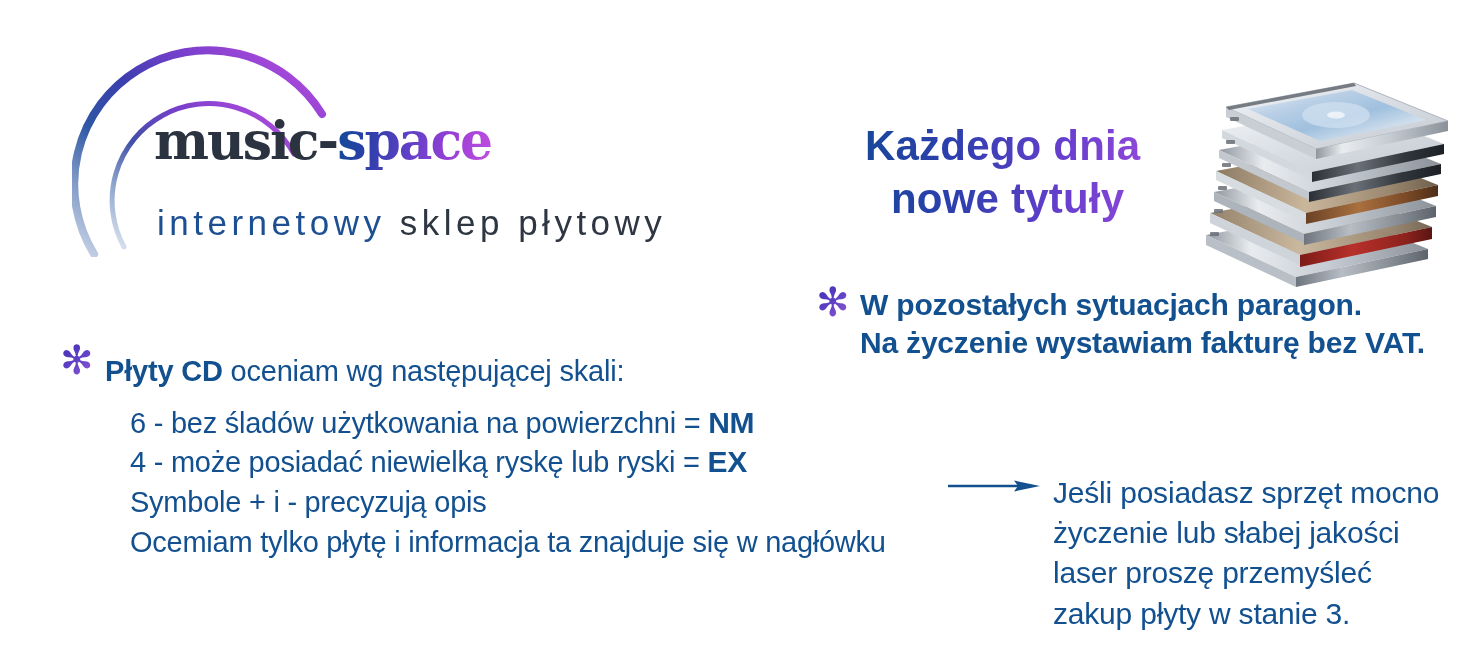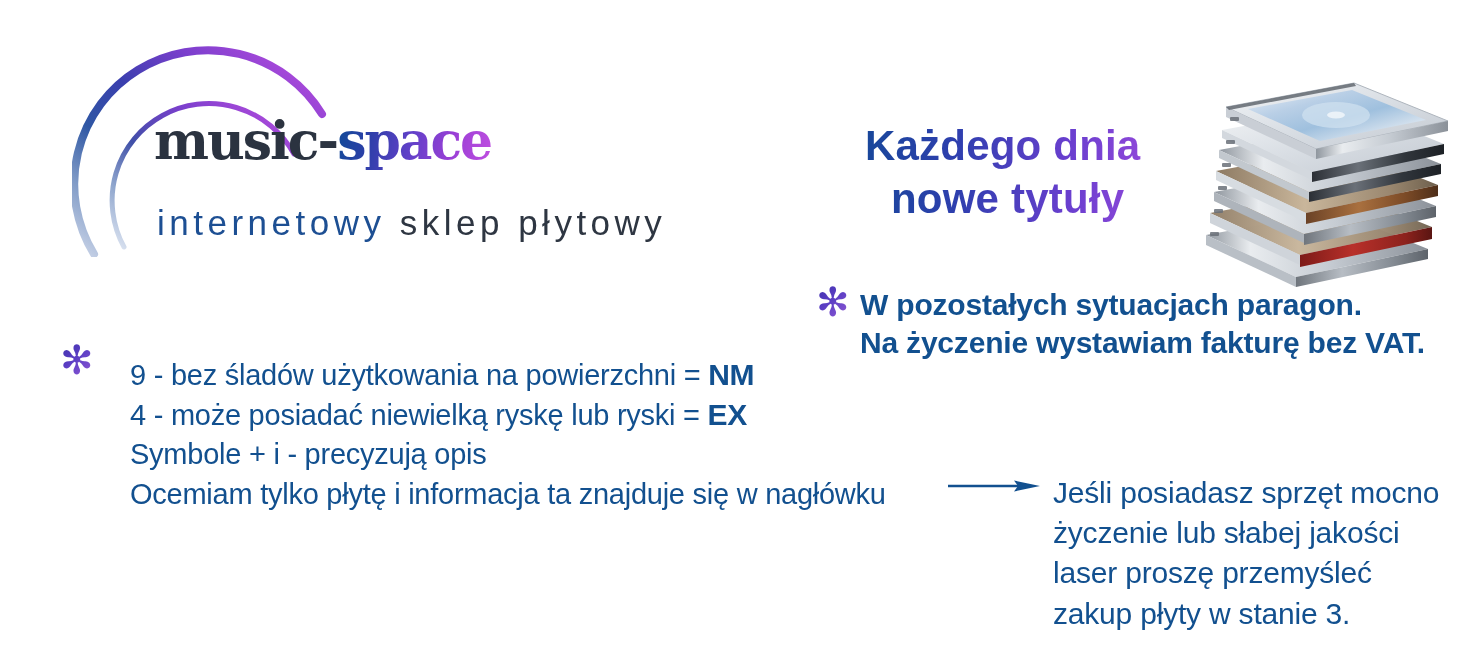--- a/index.html
+++ b/index.html
@@ -239,23 +239,26 @@
   <span class="ast">✻</span>
   <div class="lines blue">
     <div>W pozostałych sytuacjach paragon.</div>
     <div>Na życzenie wystawiam fakturę bez VAT.</div>
   </div>
 </div>
 
 <div id="scale-block">
   <span class="ast">✻</span>
 
+  <div id="scale-heading" class="blue">
+    <b>Płyty CD</b><span> oceniam wg następującej skali:</span>
+  </div>
 
   <div id="scale-list">
-    <div class="row blue"><span>9 - bez śladów użytkowania na powierzchni = </span><b>NM</b></div>
+    <div class="row blue"><span>6 - bez śladów użytkowania na powierzchni = </span><b>NM</b></div>
     <div class="row blue"><span>4 - może posiadać niewielką ryskę lub ryski = </span><b>EX</b></div>
     <div class="row blue"><span>Symbole + i - precyzują opis</span><b></b></div>
     <div class="row blue"><span>Ocemiam tylko płytę i informacja ta znajduje się w nagłówku</span><b></b></div>
   </div>
 </div>
 
 <div id="arrow-note">
   <svg id="arrow-svg" width="92" height="18" viewBox="0 0 92 18">
     <line x1="0" y1="9" x2="74" y2="9" stroke="#12508f" stroke-width="2.6"></line>
     <polygon points="92,9 66,3.5 70,9 66,14.5" fill="#12508f"></polygon>

